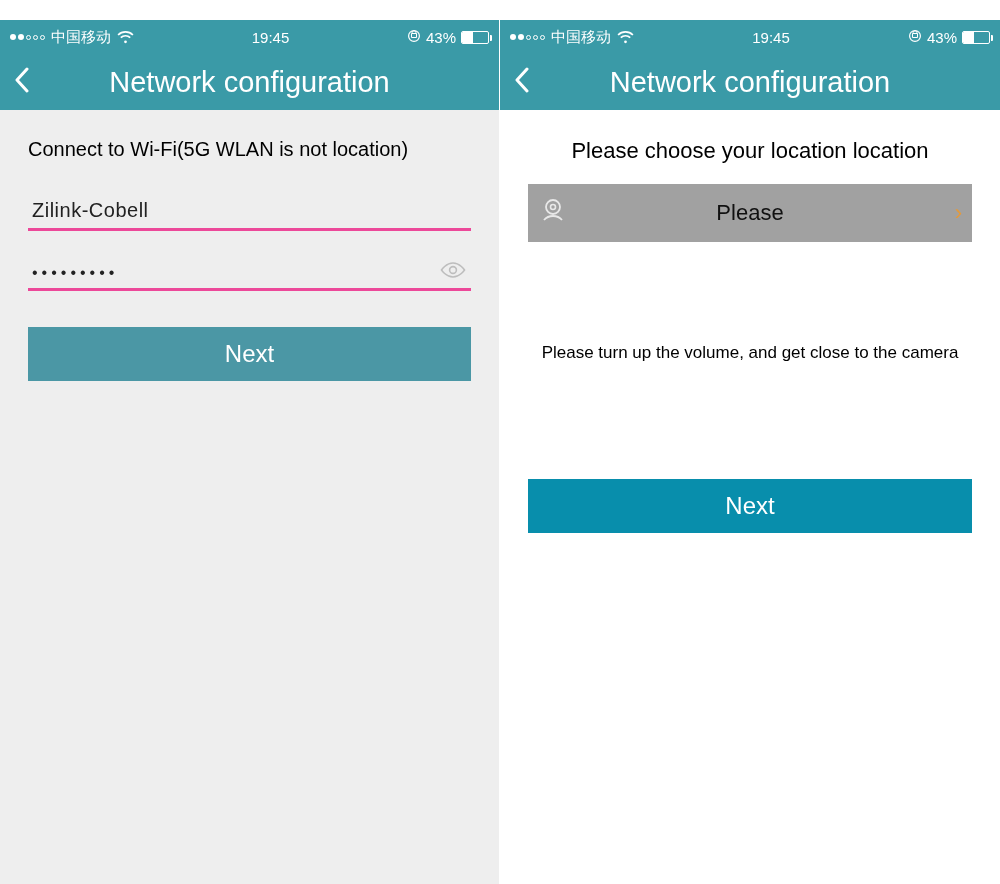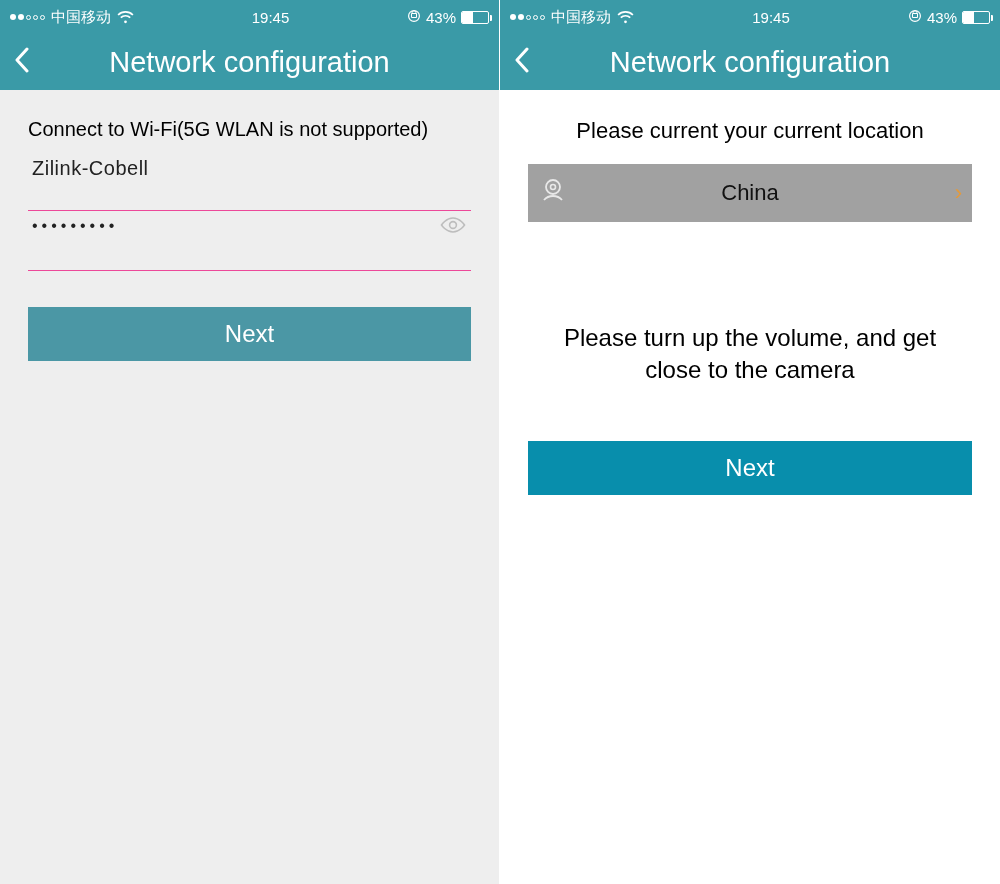--- a/index.html
+++ b/index.html
@@ -21,20 +21,21 @@
   
   .status-bar {
     height: 34px;
     background: #3a9aa7;
     color: #fff;
     display: flex;
     align-items: center;
     justify-content: space-between;
     padding: 0 10px;
     font-size: 15px;
+    margin-top: 20px;
   }
   .status-left { display: flex; align-items: center; gap: 6px; }
   .status-right { display: flex; align-items: center; gap: 5px; }
   .dots { display: flex; gap: 2px; align-items: center; }
   .dot { width: 6px; height: 6px; border-radius: 50%; background: #fff; }
   .dot.empty { background: transparent; border: 1px solid #fff; width:5px;height:5px; }
   .wifi-icon svg { display:block; }
   .battery {
     width: 28px; height: 13px; border: 1px solid #fff; border-radius: 2px;
     position: relative; display: flex; align-items: center;
@@ -60,22 +61,22 @@
   }
   .nav-title { font-size: 29px; font-weight: 400; }
   
   .body-left { flex: 1; background: #eeeeee; padding: 0; }
   .body-right { flex: 1; background: #ffffff; padding: 0; }
   .instr {
     font-size: 20px; color: #000; padding: 28px 28px 10px 28px;
   }
   .input-wrap { padding: 0 28px; }
   .input-row {
-    display: flex; align-items: flex-start;
-    border-bottom: 1px solid #ec4899;
+    display: flex; align-items: flex-end;
+    border-bottom: 3px solid #ec4899;
     height: 60px;
   }
   .input-row input {
     flex: 1; border: none; background: transparent; outline: none;
     font-size: 20px; color: #222; padding: 6px 4px;
     letter-spacing: 0.5px;
   }
   .input-row input[type="password"] { letter-spacing: 4px; font-size:16px; }
   .eye { color: #bdbdbd; cursor: pointer; padding: 4px; }
   .btn {
@@ -93,22 +94,22 @@
     margin: 0 28px; height: 58px; background: #a1a1a1;
     display: flex; align-items: center; position: relative;
     cursor: pointer;
   }
   .loc-icon { position: absolute; left: 10px; color: #e8e8e8; }
   .loc-text {
     flex: 1; text-align: center; font-size: 22px; color: #111;
   }
   .loc-arrow { position: absolute; right: 10px; color: #e49a3b; font-size: 22px; }
   .hint {
-    text-align: center; font-size: 24px; color: #000;
-    padding: 100px 40px 54px 40px; line-height: 1.35;
+    text-align: center; font-size: 17px; color: #000;
+    padding: 100px 40px 114px 40px; line-height: 1.35;
   }
 </style>
 </head>
 <body>
 
 <div class="phone phone-left">
   <div class="status-bar">
     <div class="status-left">
       <span class="dots">
         <span class="dot"></span>
@@ -142,21 +143,21 @@
   <div class="nav-bar">
     <span class="nav-back">
       <svg width="16" height="26" viewBox="0 0 16 26">
           <path d="M13 2 L3 13 L13 24" stroke="#fff" stroke-width="3" fill="none" stroke-linecap="round" stroke-linejoin="round"></path>
         </svg>
     </span>
     <span class="nav-title">Network configuration</span>
   </div>
 
   <div class="body-left">
-    <div class="instr">Connect to Wi-Fi(5G WLAN is not supported)</div>
+    <div class="instr">Connect to Wi-Fi(5G WLAN is not location)</div>
     <div class="input-wrap">
       <div class="input-row">
         <input type="text" value="Zilink-Cobell" style="">
       </div>
       <div class="input-row">
         <input type="password" value="•••••••••" style="">
         <span class="eye">
           <svg width="28" height="20" viewBox="0 0 28 20">
               <path d="M14 3C7 3 2.5 10 2.5 10S7 17 14 17s11.5-7 11.5-7S21 3 14 3z" fill="none" stroke="#bdbdbd" stroke-width="1.6"></path>
               <circle cx="14" cy="10" r="3.4" fill="none" stroke="#bdbdbd" stroke-width="1.6"></circle>
@@ -205,30 +206,30 @@
   <div class="nav-bar">
     <span class="nav-back">
       <svg width="16" height="26" viewBox="0 0 16 26">
           <path d="M13 2 L3 13 L13 24" stroke="#fff" stroke-width="3" fill="none" stroke-linecap="round" stroke-linejoin="round"></path>
         </svg>
     </span>
     <span class="nav-title">Network configuration</span>
   </div>
 
   <div class="body-right">
-    <div class="heading-right">Please current your current location</div>
+    <div class="heading-right">Please choose your location location</div>
     <div class="location-row">
       <span class="loc-icon">
         <svg width="30" height="30" viewBox="0 0 30 30">
             <circle cx="15" cy="11" r="7" fill="none" stroke="#e8e8e8" stroke-width="1.8"></circle>
             <circle cx="15" cy="11" r="2.5" fill="none" stroke="#e8e8e8" stroke-width="1.6"></circle>
             <path d="M6 24c2.2-2.6 5.3-4 9-4s6.8 1.4 9 4" fill="none" stroke="#e8e8e8" stroke-width="1.8"></path>
           </svg>
       </span>
-      <span class="loc-text">China</span>
+      <span class="loc-text">Please</span>
       <span class="loc-arrow">›</span>
     </div>
     <div class="hint">Please turn up the volume, and get close to the camera</div>
     <div class="btn btn-right">
       <span>Next</span>
     </div>
   </div>
 </div>
 
 </body></html>

